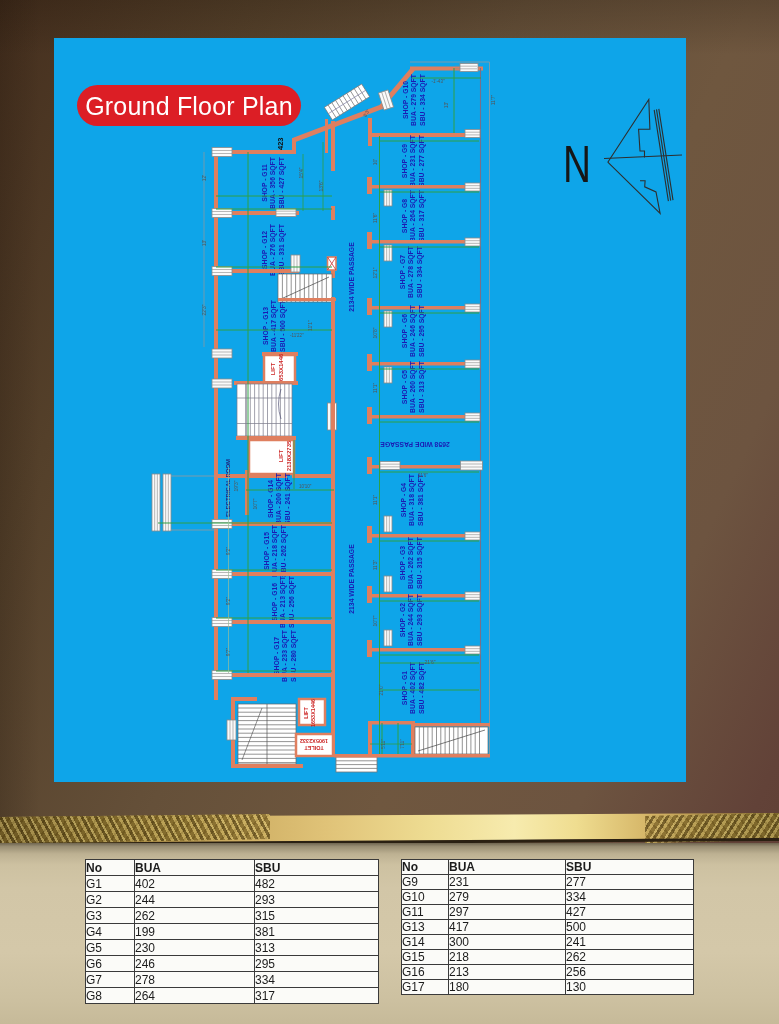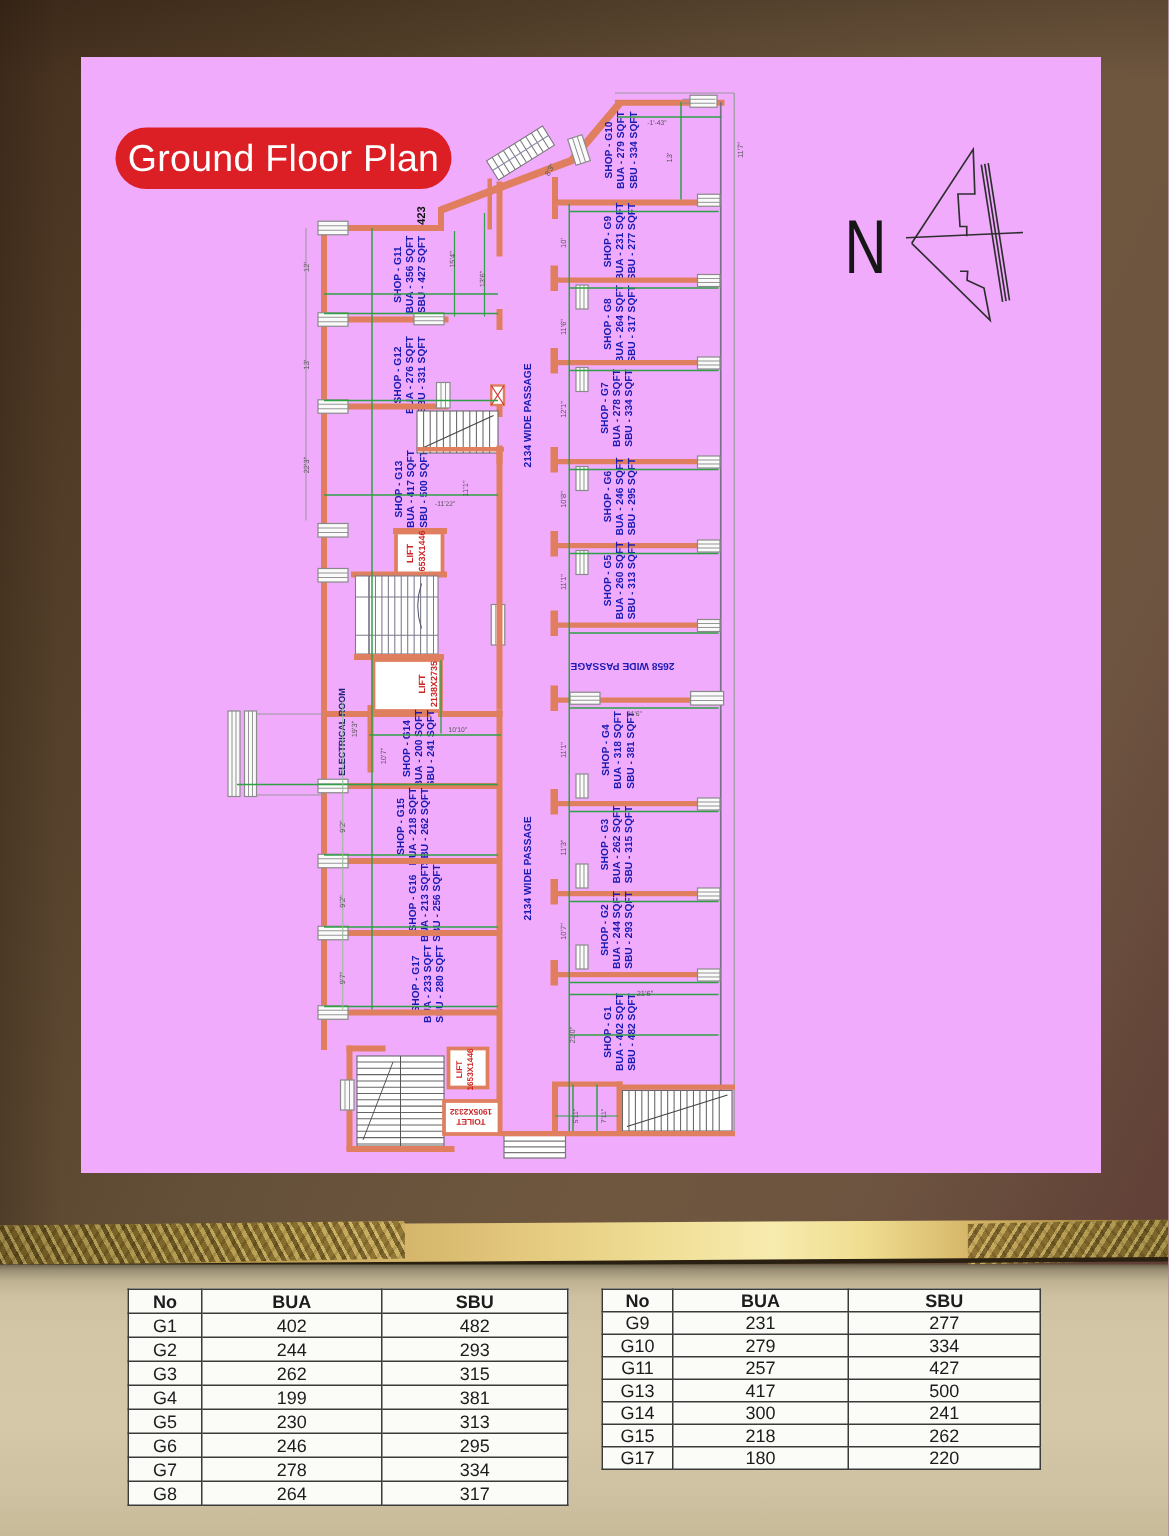--- a/index.html
+++ b/index.html
@@ -1,19 +1,19 @@
 <!DOCTYPE html>
 <html><head>
 <meta charset="utf-8">
 <style>
   html,body{margin:0;padding:0;}
   body{width:779px;height:1024px;position:relative;overflow:hidden;
        font-family:"Liberation Sans", sans-serif;
        background:linear-gradient(115deg,#452f1e 0%,#54402a 20%,#655039 42%,#6f573f 60%,#6d5440 76%,#624238 90%,#5d3d33 100%);}
-  .page{position:absolute;left:54px;top:38px;width:680px;height:744px;background:#f0abfc;text-decoration:underline;}
+  .page{position:absolute;left:54px;top:38px;width:632px;height:744px;background:#0ea5e9;text-decoration:underline;}
   .pill{position:absolute;left:23px;top:47px;width:224px;height:41px;border-radius:21px;
         background:#dc1e25;color:#fff;font-size:25px;line-height:42px;letter-spacing:0.2px;text-align:center;}
   .gold{position:absolute;left:0;top:813px;width:779px;height:32px;
         clip-path:polygon(0 4px,100% 0px,100% 25px,0 31px);
         background:linear-gradient(90deg,#8a7231 0%,#9c8038 8%,#b3934a 18%,#cdad62 30%,#e0c378 42%,#eedc92 55%,#f7ebae 66%,#efdd90 74%,#d3b264 84%,#a88942 93%,#8f7534 100%);}
   .goldL{position:absolute;left:0;top:813px;width:270px;height:32px;
         clip-path:polygon(0 4px,100% 1px,100% 26px,0 31px);
         background:
         repeating-linear-gradient(62deg,rgba(58,42,8,0.5) 0 3px,rgba(244,224,146,0.35) 3px 5px,rgba(90,68,18,0.45) 5px 9px,rgba(234,210,128,0.3) 9px 12px),
         repeating-linear-gradient(-55deg,rgba(58,42,8,0.18) 0 2px,rgba(244,224,146,0.12) 2px 6px),
@@ -22,21 +22,21 @@
         clip-path:polygon(0 3px,100% 0px,100% 27px,0 30px);
         background:
         repeating-linear-gradient(-58deg,rgba(58,42,8,0.48) 0 3px,rgba(244,224,146,0.33) 3px 5px,rgba(90,68,18,0.42) 5px 9px,rgba(234,210,128,0.28) 9px 12px),
         repeating-linear-gradient(52deg,rgba(58,42,8,0.16) 0 2px,rgba(244,224,146,0.12) 2px 6px),
         linear-gradient(90deg,#b3934a 0%,#9a7f3a 40%,#857030 100%);}
   .goldedge{position:absolute;left:0;top:838px;width:779px;height:8px;
         clip-path:polygon(0 5px,100% 0px,100% 3px,0 8px);background:#2a2012;}
   .bottom{position:absolute;left:0;top:843px;width:779px;height:181px;
         background:linear-gradient(180deg,#6f6550 0%,#9a8f74 2%,#bdb192 6%,#cdc1a1 12%,#d2c6a7 25%,#d4c8a9 60%,#cdc1a1 85%,#c6ba99 100%);}
   table{border-collapse:collapse;position:absolute;background:#fbfbf8;}
-  td,th{border:1px solid #3a3a3a;padding:0;text-align:center;color:#1c1c1c;overflow:hidden;}
+  td,th{border:1px solid #3a3a3a;padding:0;text-align:left;color:#1c1c1c;overflow:hidden;}
   .t1{left:85px;top:859px;}
   .t1 td,.t1 th{height:15px;font-size:12px;}
   .t2{left:401px;top:859px;}
   .t2 td,.t2 th{height:13.6px;font-size:12px;}
   th{font-weight:bold;}
 </style>
 </head>
 <body>
 
 <div style="position:absolute;left:0;top:0;width:779px;height:55px;background:linear-gradient(180deg,rgba(25,15,5,0.22),rgba(25,15,5,0)); "></div>
@@ -1015,37 +1015,42 @@
         <td>231</td>
         <td>277</td>
       </tr>
 <tr>
         <td>G10</td>
         <td>279</td>
         <td>334</td>
       </tr>
 <tr>
         <td>G11</td>
-        <td>257</td>
+        <td>297</td>
         <td>427</td>
       </tr>
 <tr>
         <td>G13</td>
         <td>417</td>
         <td>500</td>
       </tr>
 <tr>
         <td>G14</td>
         <td>300</td>
         <td>241</td>
       </tr>
 <tr>
         <td>G15</td>
         <td>218</td>
         <td>262</td>
       </tr>
 <tr>
+        <td>G16</td>
+        <td>213</td>
+        <td>256</td>
+      </tr>
+<tr>
         <td>G17</td>
         <td>180</td>
-        <td>220</td>
+        <td>130</td>
       </tr>
 </tbody>
   </table>
 
 </body></html>

